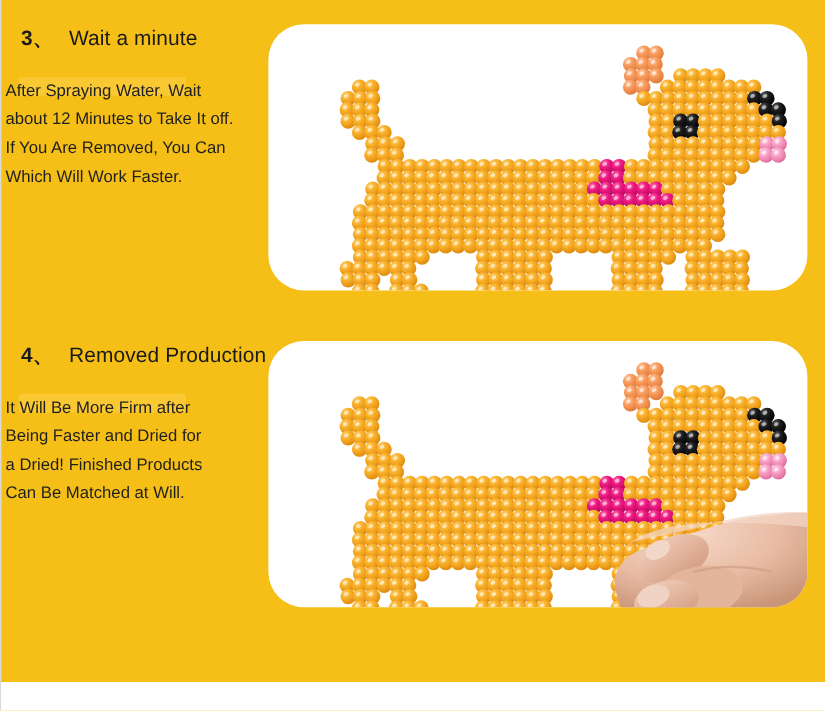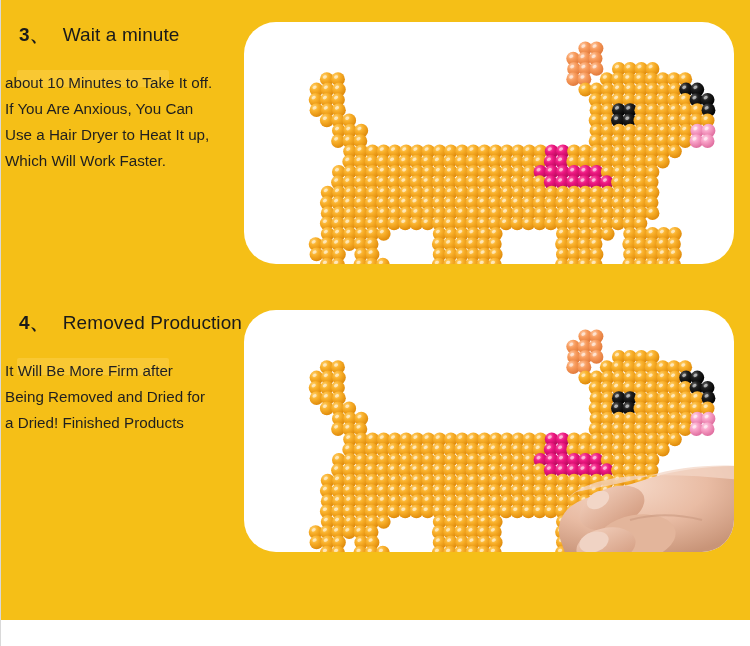--- a/index.html
+++ b/index.html
@@ -96,23 +96,23 @@
 
   <div class="yellow-panel"></div>
 
   <div class="step step1">
     <div class="hl-band"></div>
     <div class="heading">
       <span class="num">3、</span>
       <span class="hd-title">Wait a minute</span>
     </div>
     <div class="body-text">
-      <div>about 10 Minutes to Take It off.</div>
-      <div>If You Are Anxious, You Can</div>
-      <div>Use a Hair Dryer to Heat It up,</div>
+      <div>After Spraying Water, Wait</div>
+      <div>about 12 Minutes to Take It off.</div>
+      <div>If You Are Removed, You Can</div>
       <div>Which Will Work Faster.</div>
     </div>
   </div>
 
   <div class="card card1">
     <div class="dog">
       <svg viewBox="0 0 490 242" xmlns="http://www.w3.org/2000/svg">
         <defs>
           <radialGradient id="gO" cx="34%" cy="28%" r="72%">
             <stop offset="0%" stop-color="#FFD271"></stop>
@@ -1037,22 +1037,23 @@
   </div>
 
   <div class="step step2">
     <div class="hl-band"></div>
     <div class="heading">
       <span class="num">4、</span>
       <span class="hd-title">Removed Production</span>
     </div>
     <div class="body-text">
       <div>It Will Be More Firm after</div>
-      <div>Being Removed and Dried for</div>
+      <div>Being Faster and Dried for</div>
       <div>a Dried! Finished Products</div>
+      <div>Can Be Matched at Will.</div>
     </div>
   </div>
 
   <div class="card card2">
     <div class="dog">
       <svg viewBox="0 0 490 242" xmlns="http://www.w3.org/2000/svg">
           <defs>
           <radialGradient id="gO" cx="34%" cy="28%" r="72%">
             <stop offset="0%" stop-color="#FFD271"></stop>
             <stop offset="42%" stop-color="#F9B02A"></stop>

